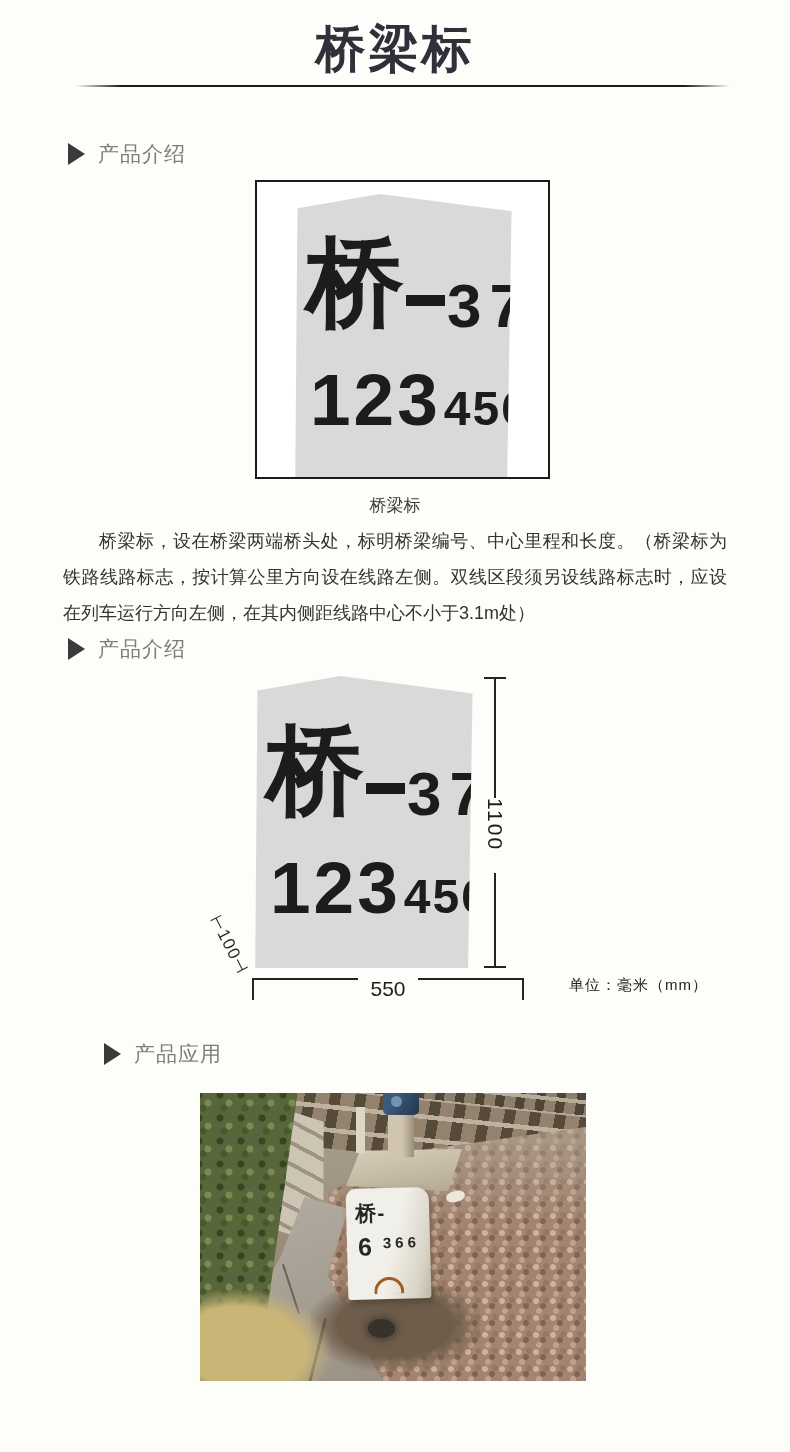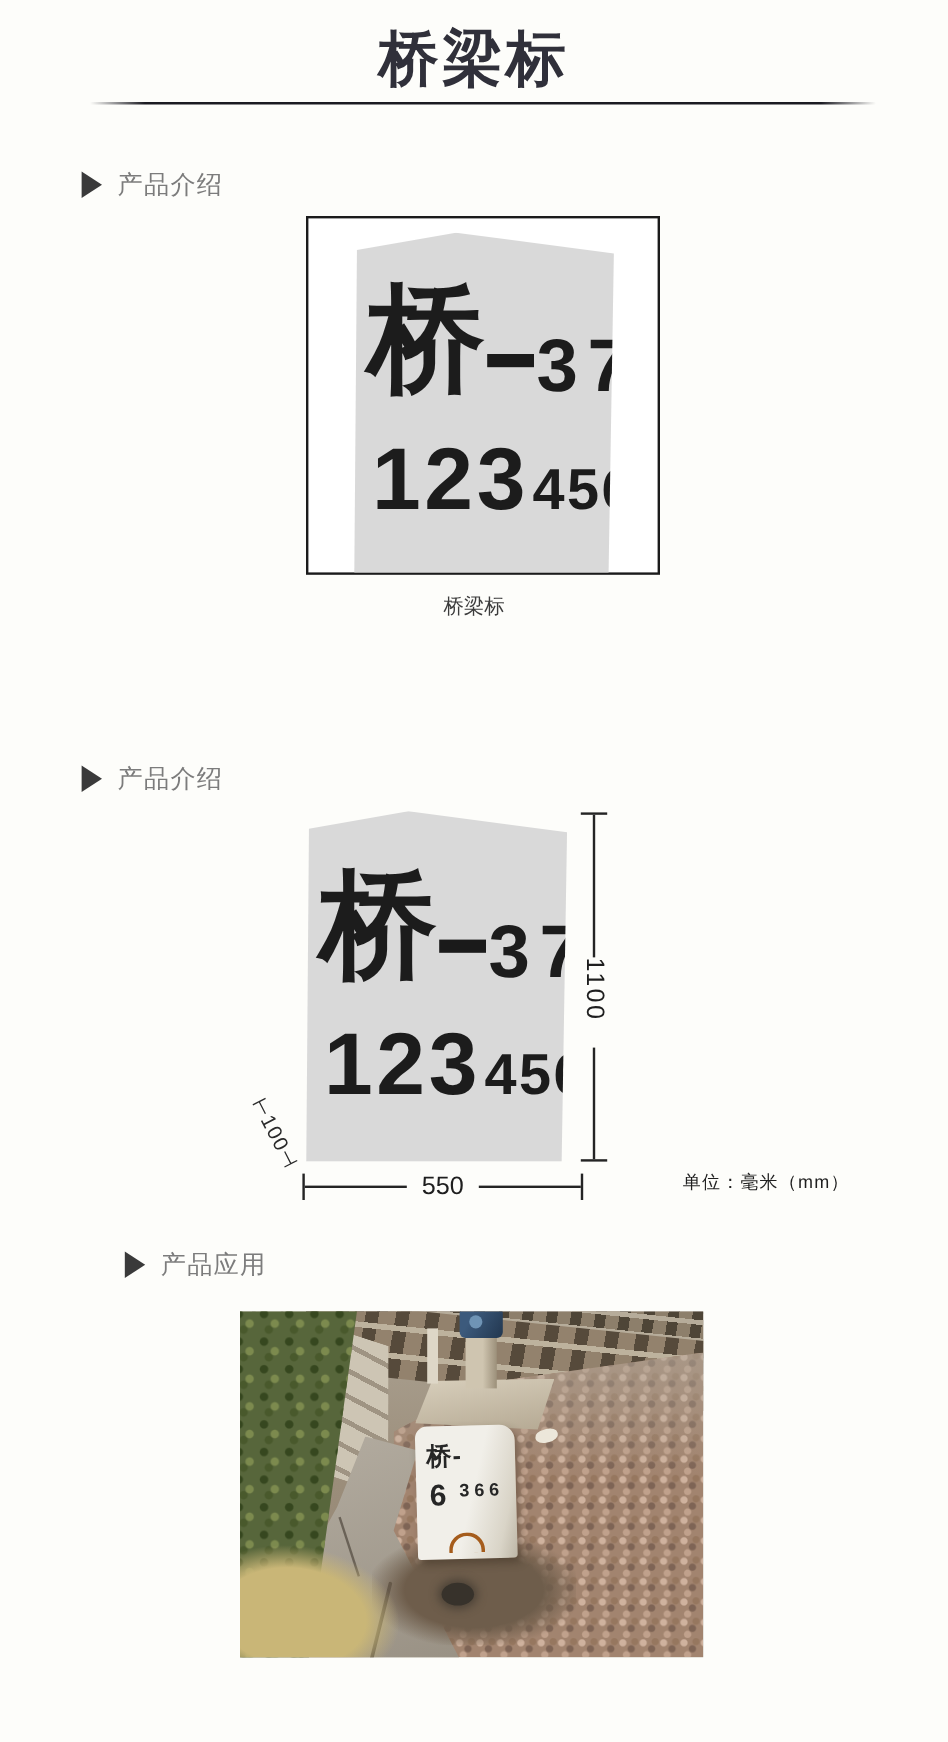--- a/index.html
+++ b/index.html
@@ -66,21 +66,21 @@
   
   .vdim { position:absolute; left:484px; top:677px; width:22px; height:291px; }
   .vdim .tick { position:absolute; left:0; width:22px; height:2px; background:#242424; }
   .vdim .tick.t { top:0; } .vdim .tick.b { bottom:0; }
   .vdim .seg { position:absolute; left:10px; width:2px; background:#242424; }
   .vdim .s1 { top:2px; height:119px; } .vdim .s2 { bottom:2px; height:93px; }
   .vlabel {
     position:absolute; top:121px; left:50%; transform:translateX(-50%);
     writing-mode:vertical-rl; font-size:21px; color:#1e1e1e; letter-spacing:2px; background:#fdfdfa;
   }
-  .hdim { position:absolute; left:252px; top:978px; width:234px; height:22px; display:flex; align-items:center; }
+  .hdim { position:absolute; left:252px; top:978px; width:272px; height:22px; display:flex; align-items:flex-start; }
   .hdim .tick { width:2px; height:22px; background:#242424; flex:0 0 auto; }
   .hdim .seg { flex:1 1 auto; height:2px; background:#242424; }
   .hlabel { flex:0 0 auto; padding:0 12px; font-size:21px; line-height:22px; color:#1e1e1e; }
   .side-label {
     position:absolute; left:191px; top:934px; width:76px; text-align:center;
     font-size:17px; color:#2a2a2a; letter-spacing:1px; transform:rotate(63deg);
   }
   .unit-label { position:absolute; left:569px; top:976px; font-size:15px; color:#1f1f1f; letter-spacing:1px; }
 
   
@@ -189,20 +189,21 @@
         <span class="serial">37</span>
       </div>
       <div class="row2">
         <span class="mile-main">123</span>
         <span class="mile-sup">456</span>
       </div>
     </div>
   </div>
 
   <p class="caption" id="cap-intro">桥梁标</p>
+  <p class="para">桥梁标，设在桥梁两端桥头处，标明桥梁编号、中心里程和长度。（桥梁标为铁路线路标志，按计算公里方向设在线路左侧。双线区段须另设线路标志时，应设在列车运行方向左侧，在其内侧距线路中心不小于3.1m处）</p>
 
   <div class="sec-head" id="sec-spec">
     <span class="tri"></span>
     <span class="sec-label">产品介绍</span>
   </div>
 
   <div class="stone spec-stone">
     <div class="row1">
       <span class="glyph">桥</span>
       <span class="dash-box">—</span>

